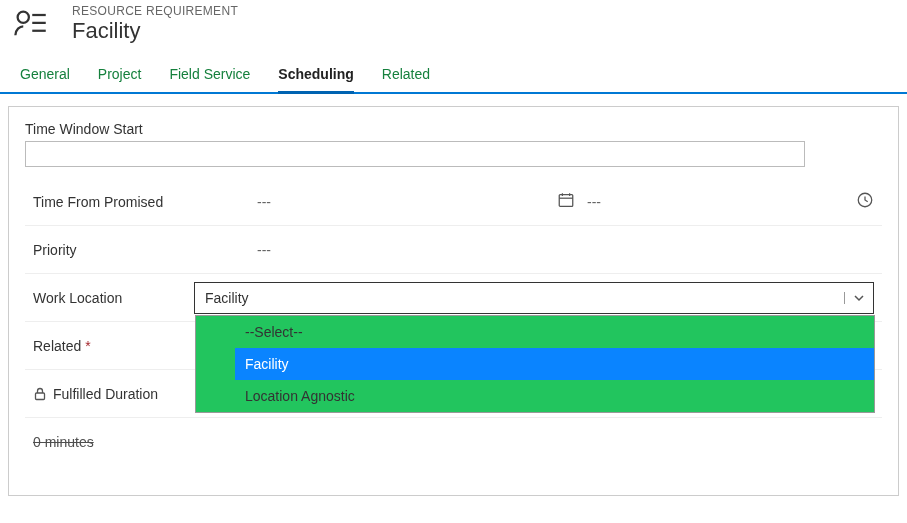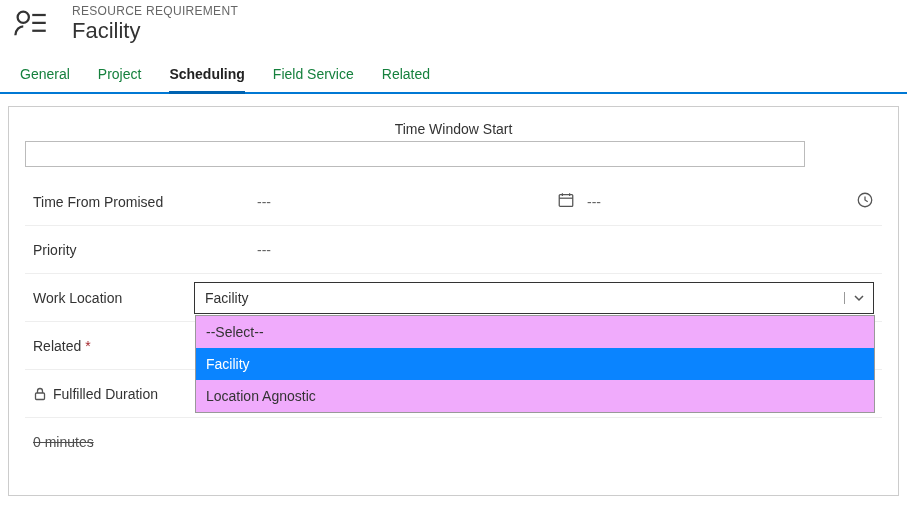--- a/index.html
+++ b/index.html
@@ -61,21 +61,20 @@
   }
   .form-area {
     border: 1px solid #ccc;
     margin: 12px 8px 8px 8px;
     padding: 14px 16px 30px 16px;
   }
   .tw-label {
     font-size: 14px;
     color: #333;
     margin-bottom: 4px;
-    text-align: center;
   }
   .tw-input {
     width: 780px;
     height: 26px;
     border: 1px solid #bbb;
     padding: 2px 6px;
   }
   .rows { margin-top: 10px; }
   .row {
     display: flex;
@@ -133,22 +132,23 @@
     padding-left: 8px;
     display: flex;
     align-items: center;
   }
   .dropdown {
     position: absolute;
     top: 32px;
     left: 0;
     width: 680px;
     border: 1px solid #999;
-    background: #f0abfc;
+    background: #22c55e;
     z-index: 10;
+    padding-left: 39px;
   }
   .option {
     padding: 8px 10px;
     font-size: 14px;
     cursor: pointer;
   }
   .option.highlight {
     background: #0a84ff;
     color: #fff;
   }
@@ -173,22 +173,22 @@
   </div>
   <div class="header-text">
     <div class="breadcrumb">RESOURCE REQUIREMENT</div>
     <div class="page-title">Facility</div>
   </div>
 </div>
 
 <div class="tabs">
   <div class="tab">General</div>
   <div class="tab">Project</div>
+  <div class="tab">Field Service</div>
   <div class="tab active">Scheduling</div>
-  <div class="tab">Field Service</div>
   <div class="tab">Related</div>
 </div>
 
 <div class="form-area">
 
   <div class="tw-label">Time Window Start</div>
   <input class="tw-input" type="text" value="" style="">
 
   <div class="rows">
 

